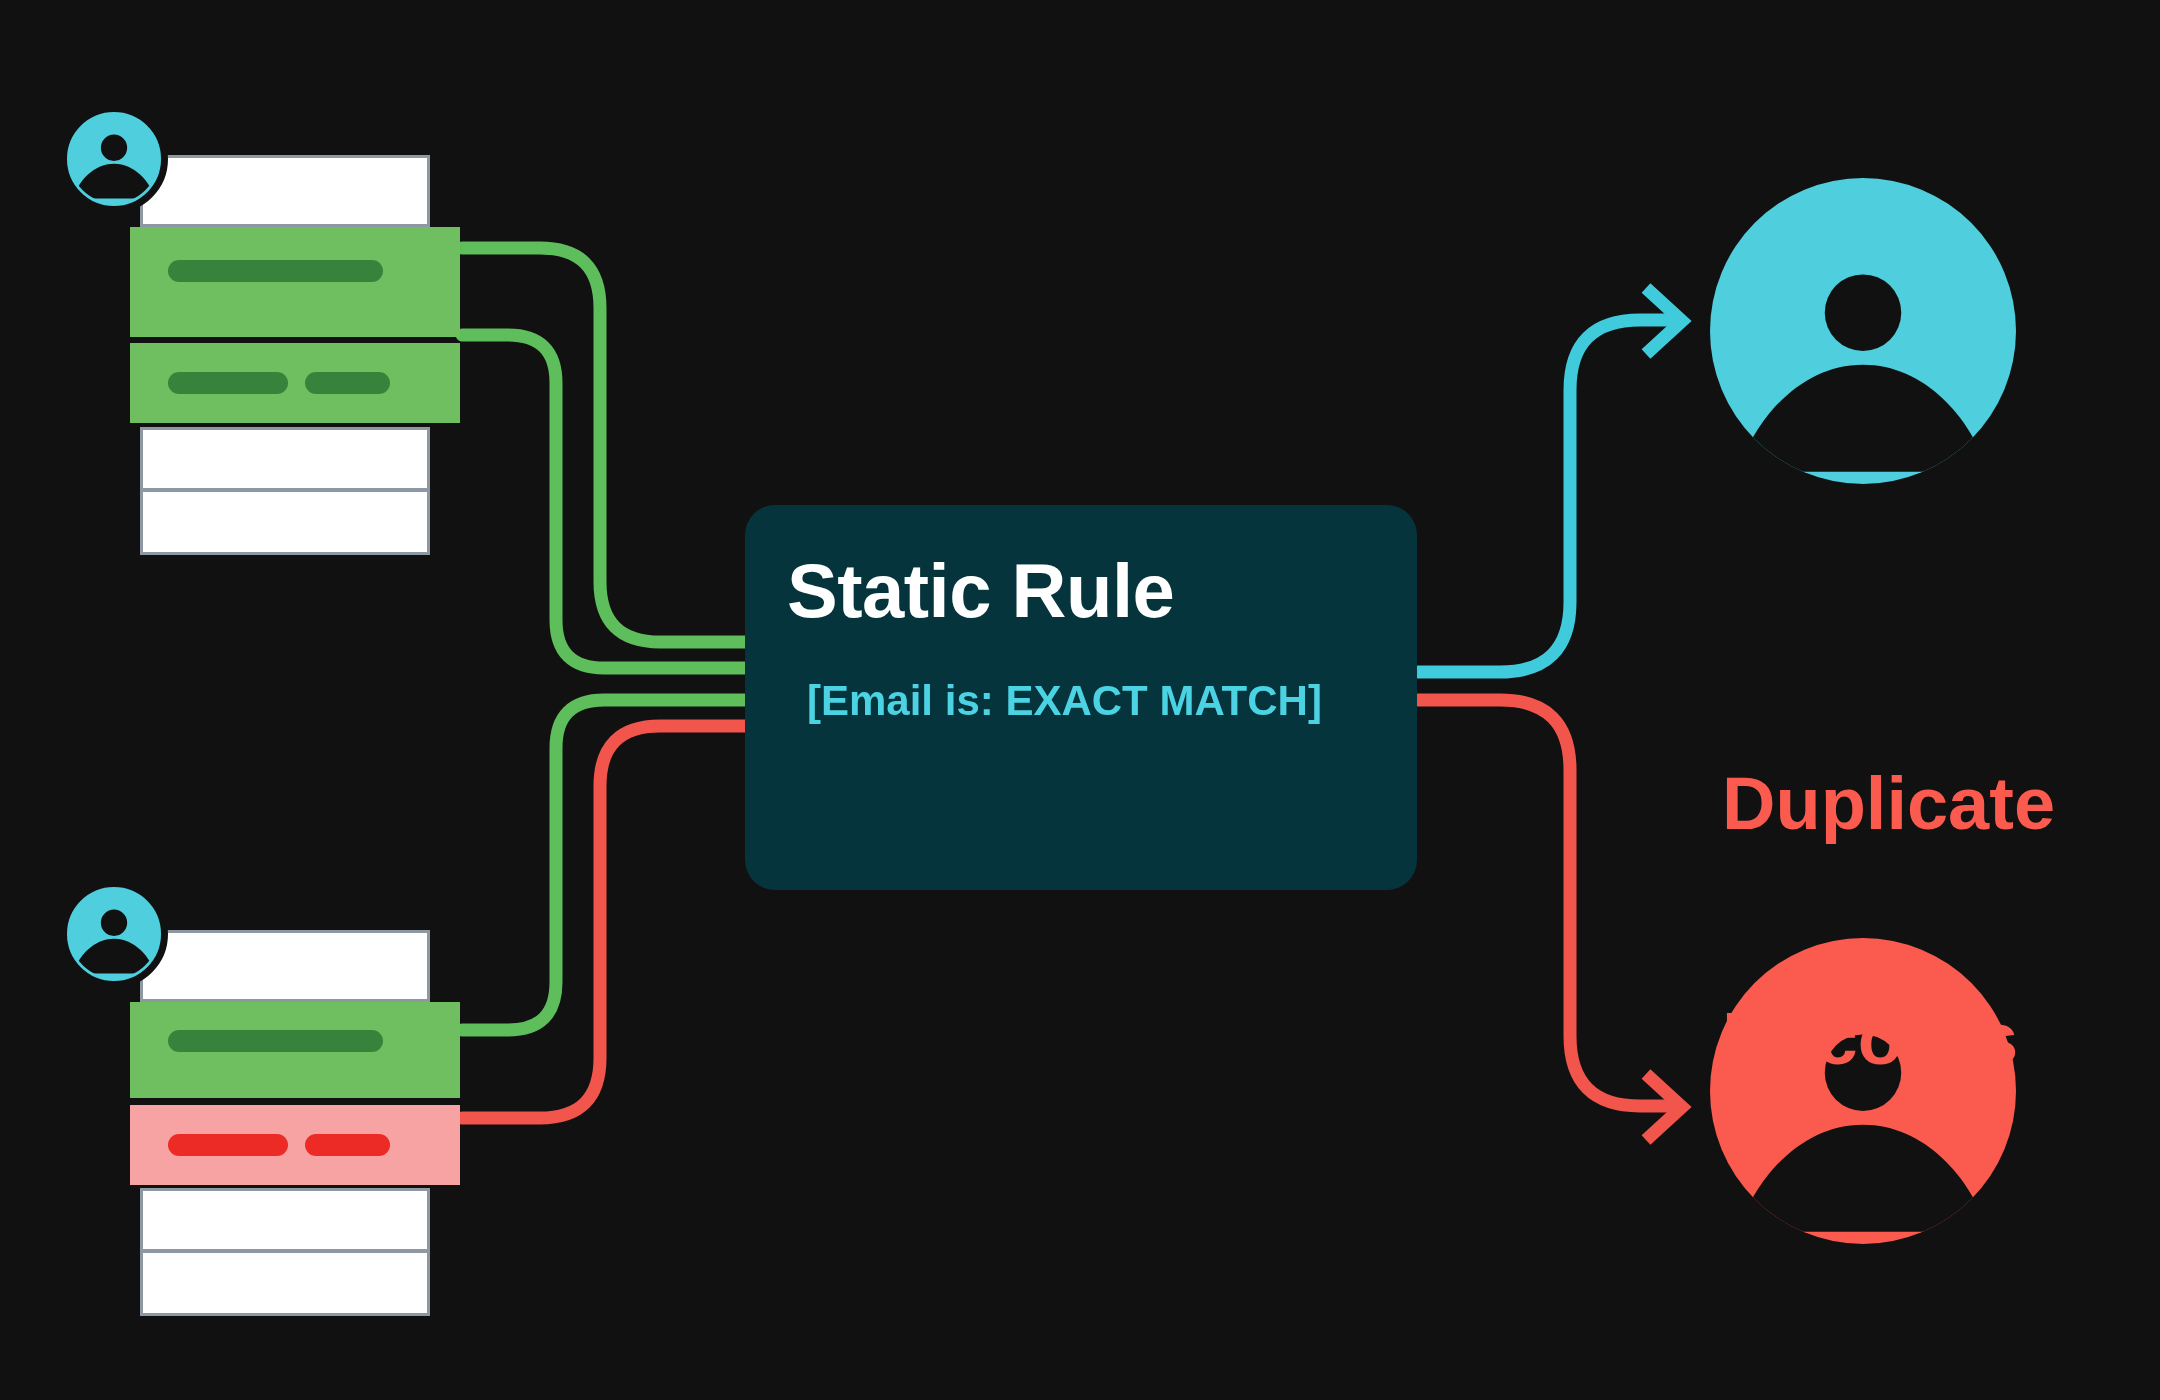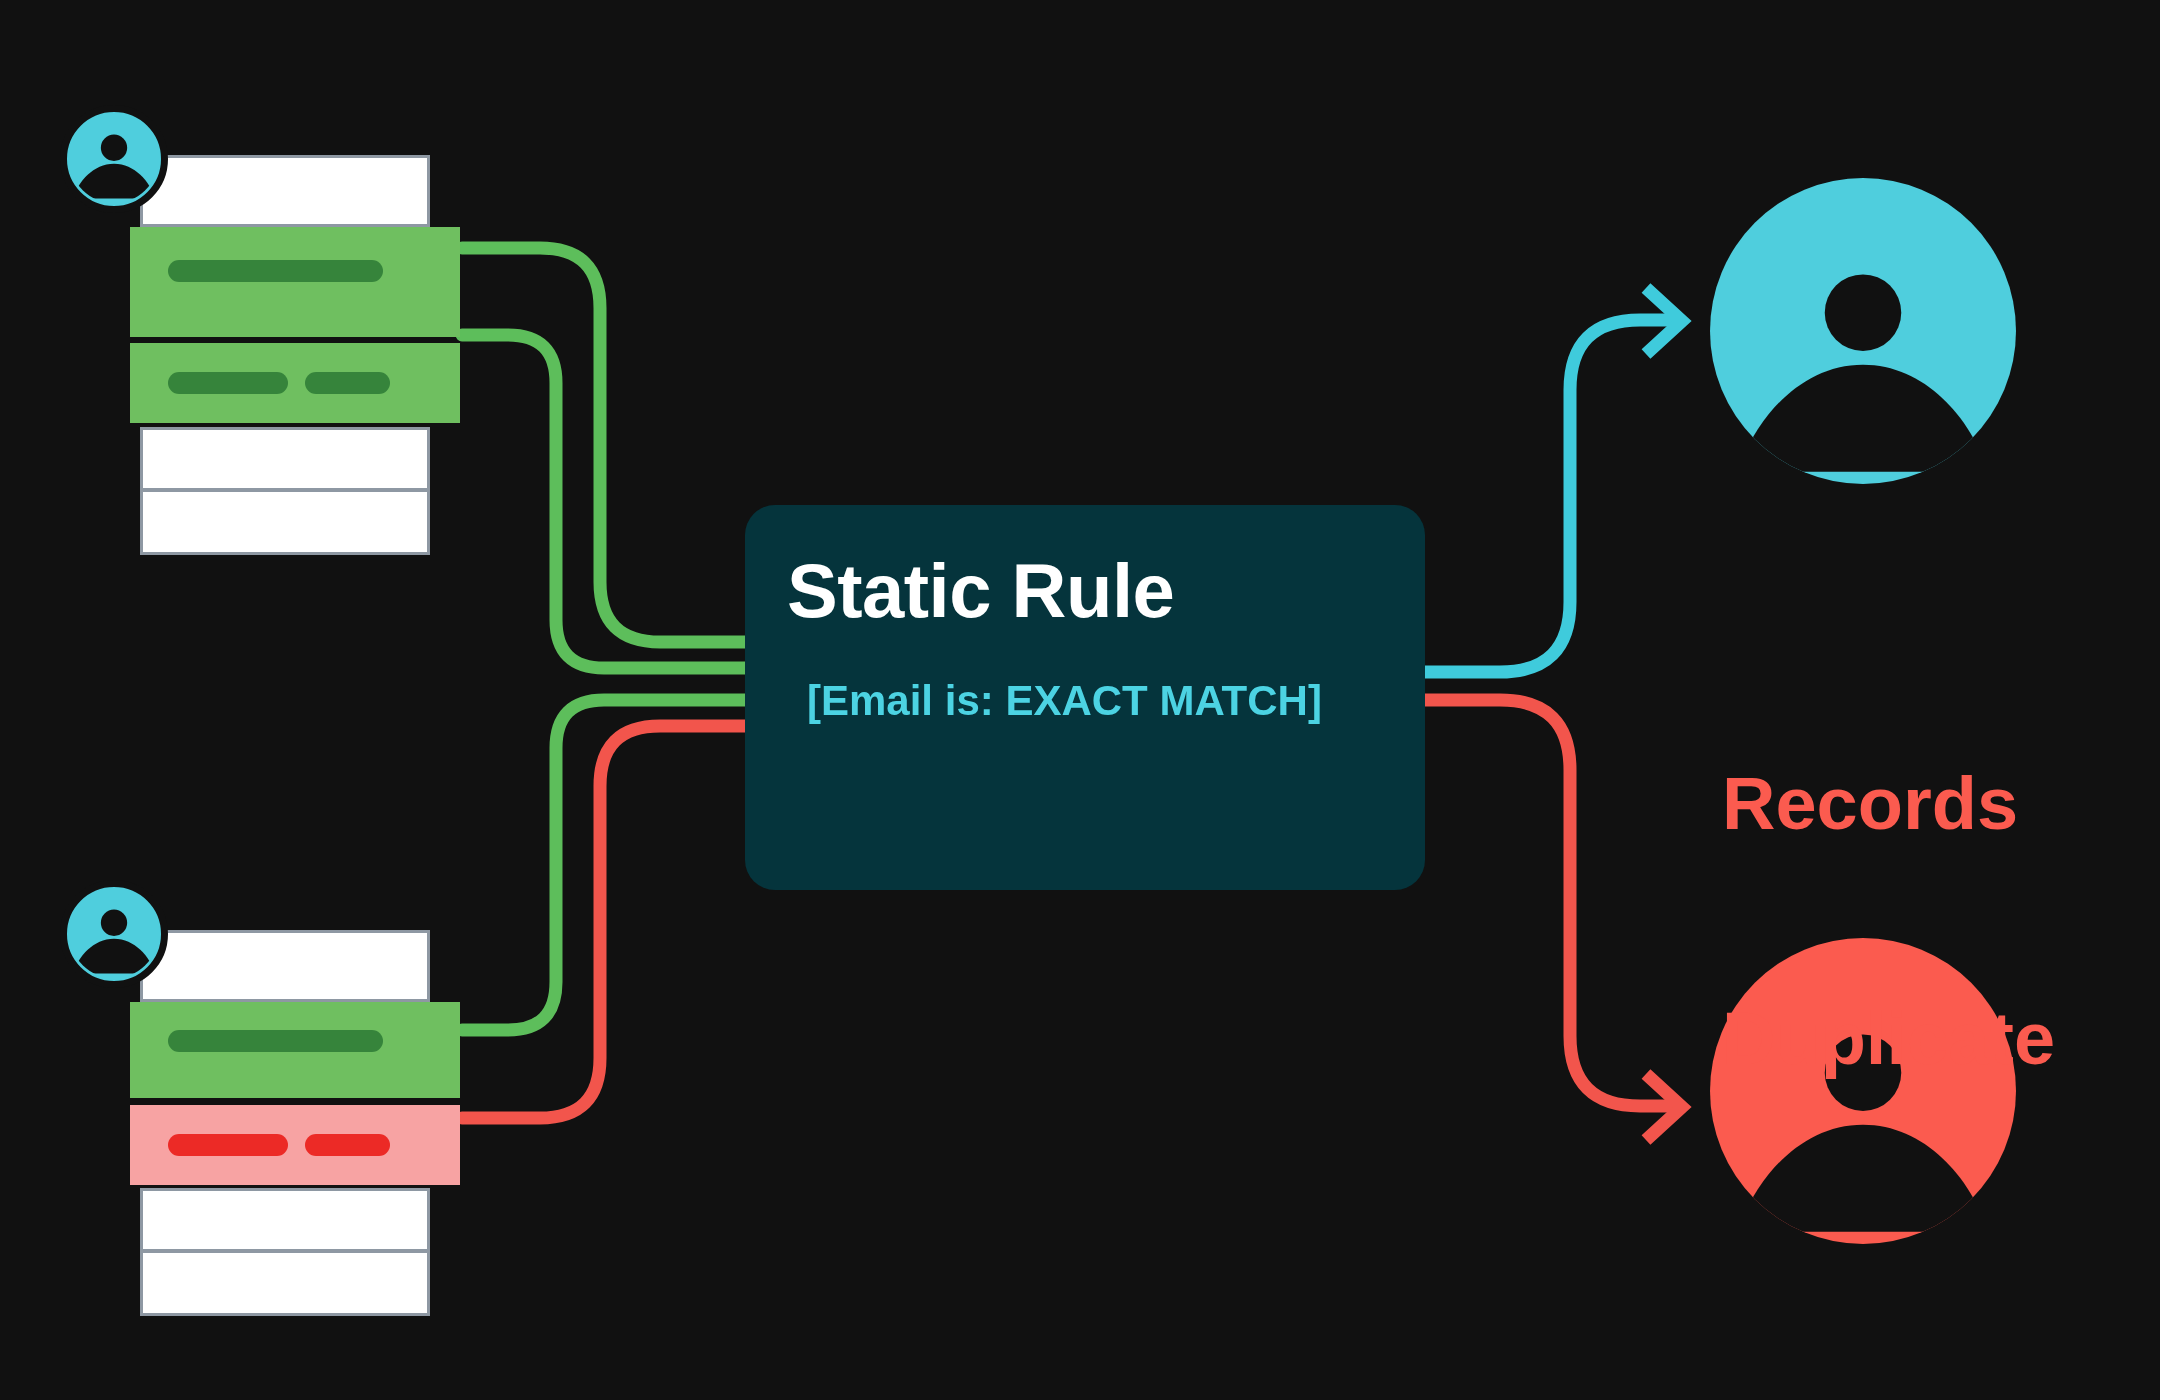--- a/index.html
+++ b/index.html
@@ -22,21 +22,20 @@
   .bar.red{background:#EC2A26;}
 
   .avatar-badge{position:absolute;border-radius:50%;background:#4FCEDD;
     border:7px solid #111111;box-sizing:border-box;}
 
   
   .card{
     position:absolute;
     background:#05343C;
     border-radius:30px;
-    padding-left:8px;
   }
   .card-title{
     position:absolute;
     color:#FFFFFF;
     font-weight:bold;
     letter-spacing:-0.5px;
     white-space:nowrap;
   }
   .card-sub{
     position:absolute;
@@ -171,17 +170,17 @@
             <circle cx="50" cy="50" r="50"></circle>
           </clipPath>
       </defs>
       <circle cx="50" cy="50" r="50" fill="#FB5B4F"></circle>
       <circle cx="50" cy="44" r="12.5" fill="#111111"></circle>
       <path d="M 50 61 C 70 61 85 78 91 96 L 9 96 C 15 78 30 61 50 61 Z" fill="#111111" clip-path="url(#clipBig2)"></path>
     </svg>
   </div>
 
   <div class="out-label" style="left:1722px; top:608px; font-size:74px;">
+    <div>Duplicate</div>
     <div>Records</div>
-    <div>Duplicate</div>
   </div>
 
 </div>
 
 </body></html>

